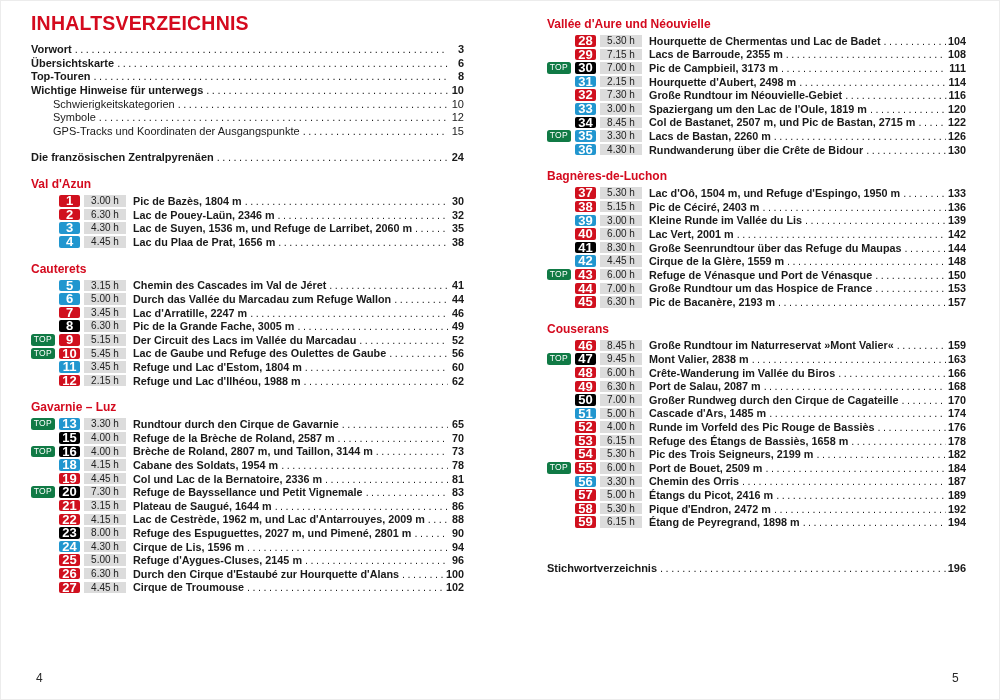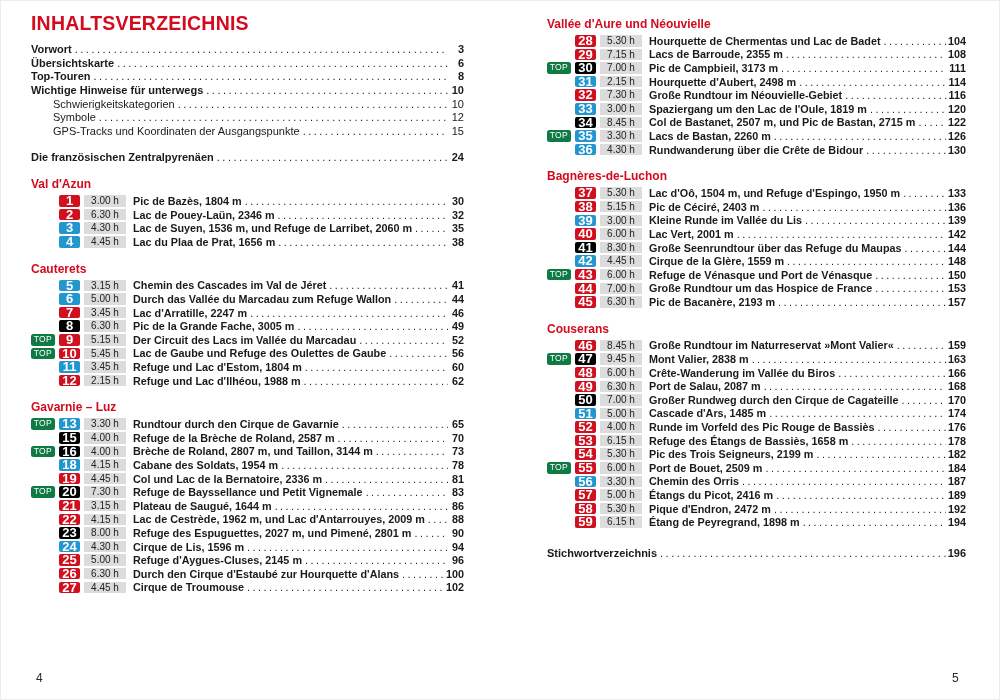--- a/index.html
+++ b/index.html
@@ -65,21 +65,21 @@
   }
   .t-title { white-space: nowrap; flex: none; }
   .leader {
     flex: 1 1 auto; min-width: 4px; overflow: hidden; white-space: nowrap;
     font-weight: normal; letter-spacing: 2.5px; margin: 0 2px 0 3px;
     color: #1d1d1d;
   }
   .leader::after { content: "........................................................................................"; }
   .pg { flex: none; text-align: right; min-width: 14px; }
 
-  .index-row { margin-top: 17px; font-size: 11px; justify-content: space-between; }
+  .index-row { margin-top: 32px; font-size: 11px; justify-content: space-between; }
 
   .pagenum {
     position: absolute; bottom: 15px;
     font-size: 12px; color: #2a2a2a;
   }
   .pagenum.pn-left  { left: 36px; }
   .pagenum.pn-right { left: 952px; }
 </style>
 </head>
 <body>

